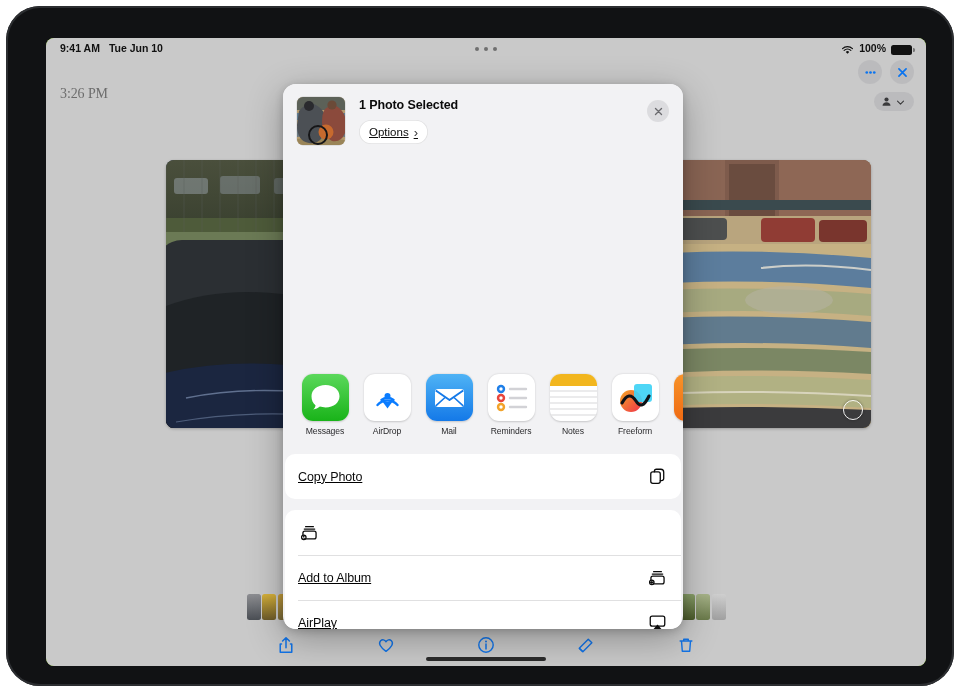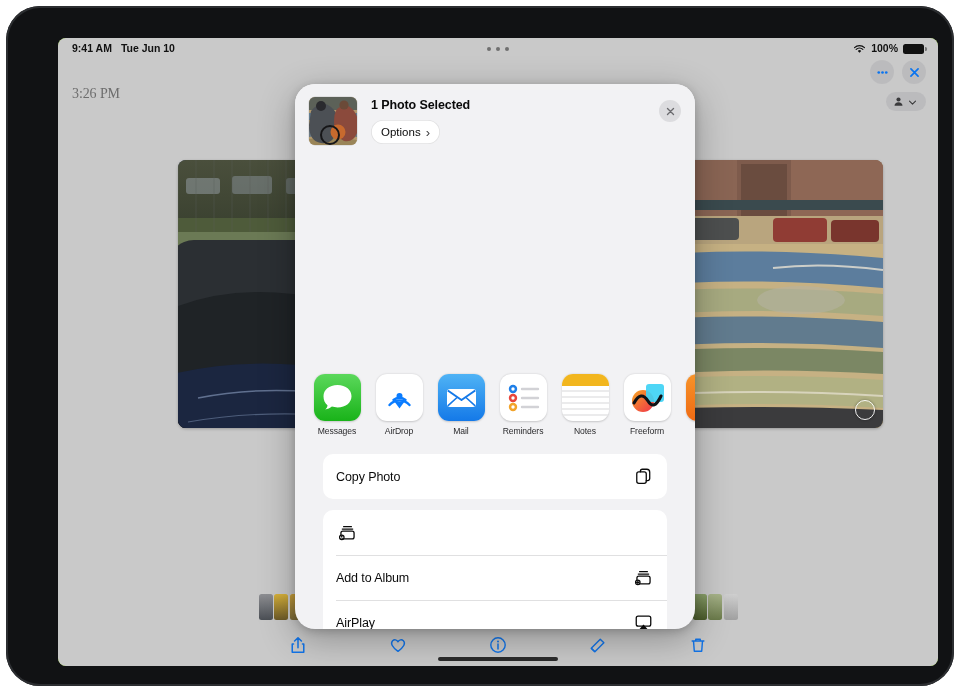--- a/index.html
+++ b/index.html
@@ -14,36 +14,36 @@
   #device {
     position:absolute; left:0; top:0; width:960px; height:692px;
     background:#ffffff;
   }
   .bezel {
     position:absolute; left:6px; top:6px; width:948px; height:680px;
     background:#111214; border-radius:34px;
     box-shadow:inset 0 0 0 2px #2c2e31;
   }
   .bezel-inner {
-    position:absolute; left:52px; top:32px; width:880px; height:628px;
+    position:absolute; left:40px; top:32px; width:880px; height:628px;
     background:#84cc16; border-radius:8px; overflow:hidden;
   }
 
   
   .screen { position:absolute; inset:0; background:#c9c9c9; }
 
   
   .statusbar {
     position:absolute; left:0; top:0; width:100%; height:20px;
     display:flex; align-items:center; padding:0 14px;
     font-size:10.5px; font-weight:bold; color:#111;
   }
   .sb-left { display:flex; gap:9px; align-items:center; }
   .sb-spacer { flex:1; }
-  .sb-right { display:flex; gap:5px; align-items:center; }
+  .sb-right { display:flex; gap:5px; align-items:flex-end; }
   .sb-dots {
     position:absolute; left:50%; top:9px; transform:translateX(-50%);
     display:flex; gap:5px;
   }
   .sb-dots i { width:4px; height:4px; border-radius:50%; background:#6f6f6f; display:block; }
   .wifi-icon { display:inline-block; width:13px; height:10px; position:relative; top:1px; }
   .batt {
     width:21px; height:10px; border-radius:2.5px; background:#111;
     position:relative; top:1px;
   }
@@ -115,41 +115,41 @@
   }
   .tb-btn { width:22px; height:22px; display:flex; align-items:center; justify-content:center; cursor:pointer; }
   .home-ind {
     position:absolute; left:50%; bottom:5px; transform:translateX(-50%);
     width:120px; height:4px; border-radius:3px; background:#2b2b2b;
   }
 
   
   .sheet {
     position:absolute; left:237px; top:46px; width:400px; height:545px;
-    background:#f2f2f4; border-radius:20px; overflow:hidden;
+    background:#f2f2f4; border-radius:13px; overflow:hidden;
     box-shadow:0 10px 36px rgba(0,0,0,.30), 0 2px 8px rgba(0,0,0,.18);
     display:flex; flex-direction:column;
   }
   .sheet-head {
     position:relative; height:70px; flex:none;
     display:flex; align-items:flex-start; padding:13px 14px 0 14px;
     background:#f2f2f4;
   }
   .sheet-thumb {
     width:48px; height:48px; border-radius:6px; overflow:hidden; flex:none;
     box-shadow:0 0 0 .5px rgba(0,0,0,.15);
   }
   .sheet-headtext { margin-left:14px; padding-top:1px; }
   .sheet-title { font-size:12.5px; font-weight:bold; color:#0a0a0a; letter-spacing:-0.1px; }
   .options-btn {
     margin-top:8px; display:inline-flex; align-items:center; gap:5px;
     height:24px; padding:0 10px; border-radius:13px;
     background:rgba(255,255,255,0.95);
     box-shadow:inset 0 0 0 .8px rgba(60,60,67,.16);
-    font-size:11.5px; color:#0a0a0a; cursor:pointer;
+    font-size:11.5px; color:#0a0a0a; cursor:pointer;text-decoration:underline;
   }
   .sheet-close {
     position:absolute; right:14px; top:16px; width:22px; height:22px;
     border-radius:50%; background:rgba(120,120,128,0.18);
     display:flex; align-items:center; justify-content:center;
     color:#6a6a6e; cursor:pointer;
   }
   .sheet-photorow {
     position:relative; height:208px; flex:none; overflow:hidden;
   }
@@ -159,21 +159,21 @@
   }
   .appcell { width:48px; flex:none; text-align:center; cursor:pointer; }
   .appicon {
     width:47px; height:47px; border-radius:11px; margin:0 auto;
     position:relative; overflow:hidden;
     box-shadow:0 .5px 2px rgba(0,0,0,.18);
   }
   .applabel { font-size:8.6px; color:#2a2a2c; margin-top:5px; letter-spacing:-0.1px;
               white-space:nowrap; overflow:hidden; }
 
-  .sheet-actions { padding:0 28px; flex:1; overflow:hidden; }
+  .sheet-actions { padding:0 2px; flex:1; overflow:hidden;text-decoration:underline; }
   .agroup { background:#fff; border-radius:10px; margin-bottom:11px; overflow:hidden; }
   .arow {
     height:45px; display:flex; align-items:center; padding:0 13px;
     font-size:12.5px; color:#0a0a0a; cursor:pointer; position:relative;
   }
   .arow + .arow::before {
     content:""; position:absolute; left:13px; right:0; top:0; height:.6px;
     background:rgba(60,60,67,.16);
   }
   .arow .alabel { flex:1; letter-spacing:-0.1px; }

